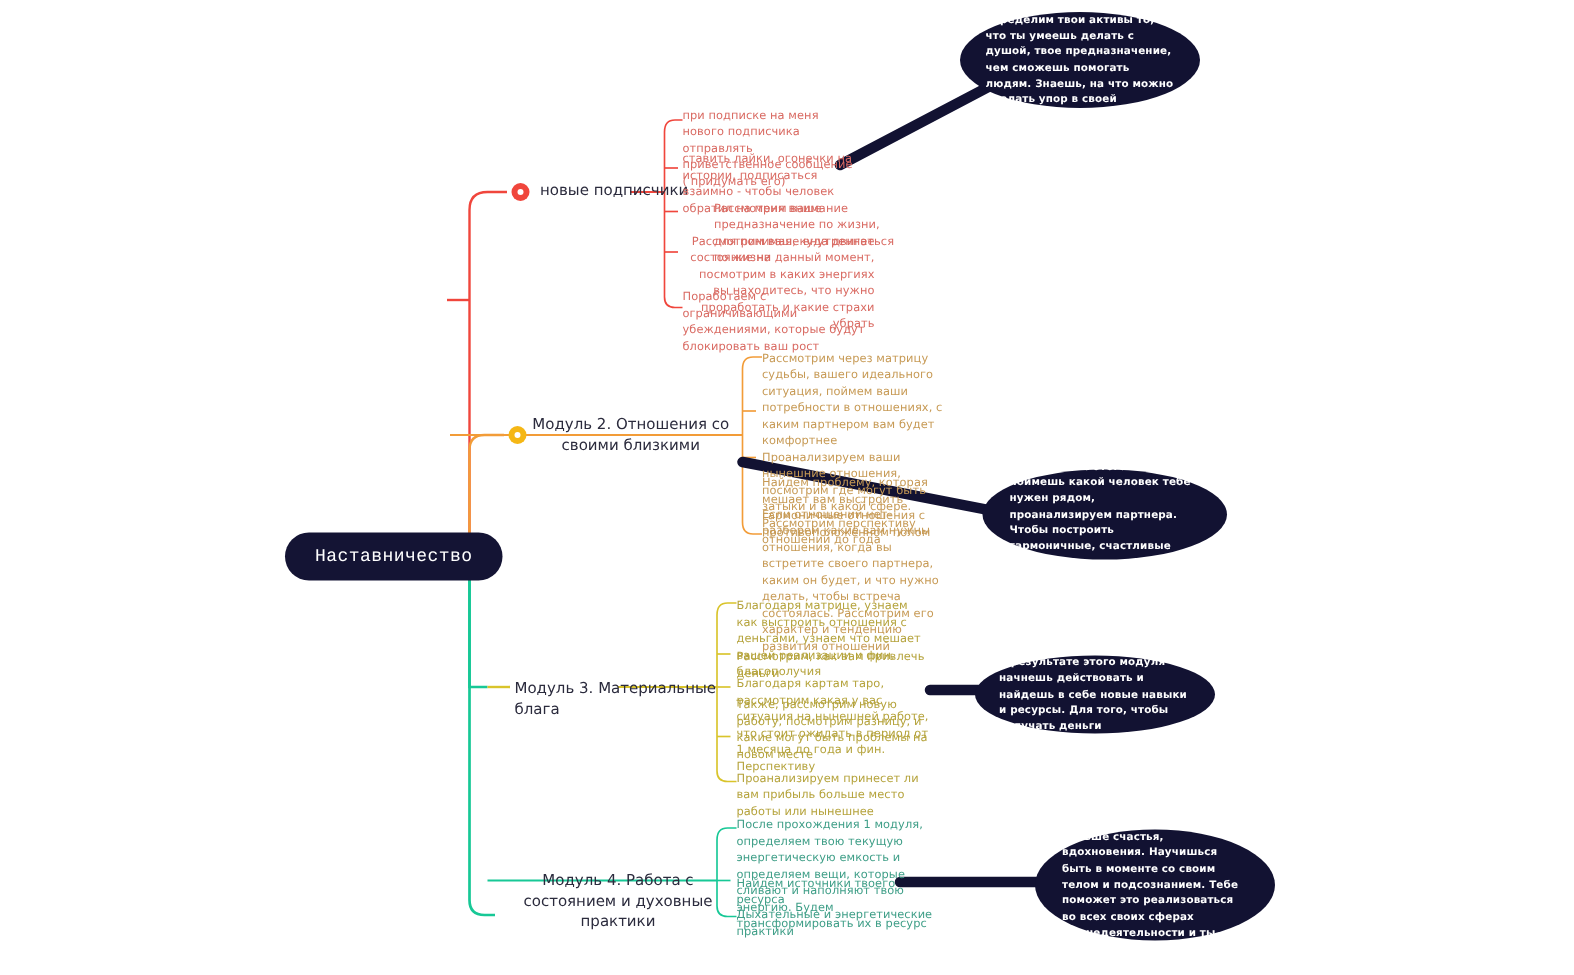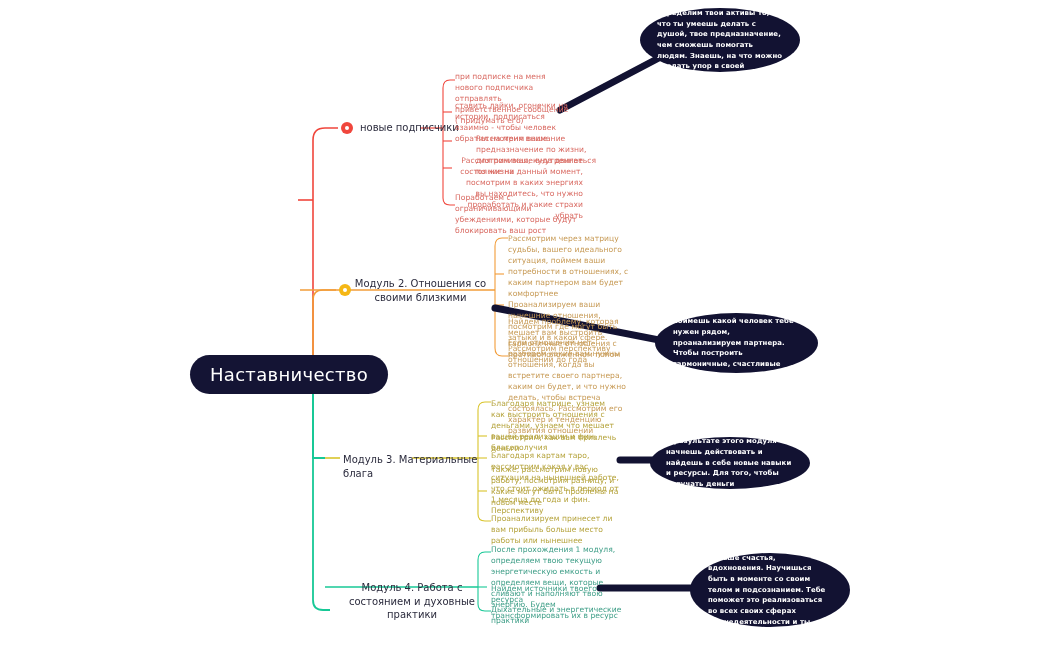--- a/index.html
+++ b/index.html
@@ -13,24 +13,24 @@
   #canvas{position:absolute;left:0;top:0;width:1049px;height:650px;}
   svg.lines{position:absolute;left:0;top:0;width:1049px;height:650px;pointer-events:none;}
 
   
   .root-node{
     position:absolute;
     background:#141434;
     color:#ffffff;
     border-radius:20px;
     padding:9px 20px;
-    font-size:18px;
+    font-size:12px;
     letter-spacing:.3px;
     white-space:nowrap;
-    left:190px; top:355px;
+    left:190px; top:355px;font-family:Liberation Mono, monospace;
   }
 
   
   .mod-label{
     position:absolute;
     font-size:10px;
     color:#2b2b3d;
     text-align:center;
     line-height:1.35;
   }

